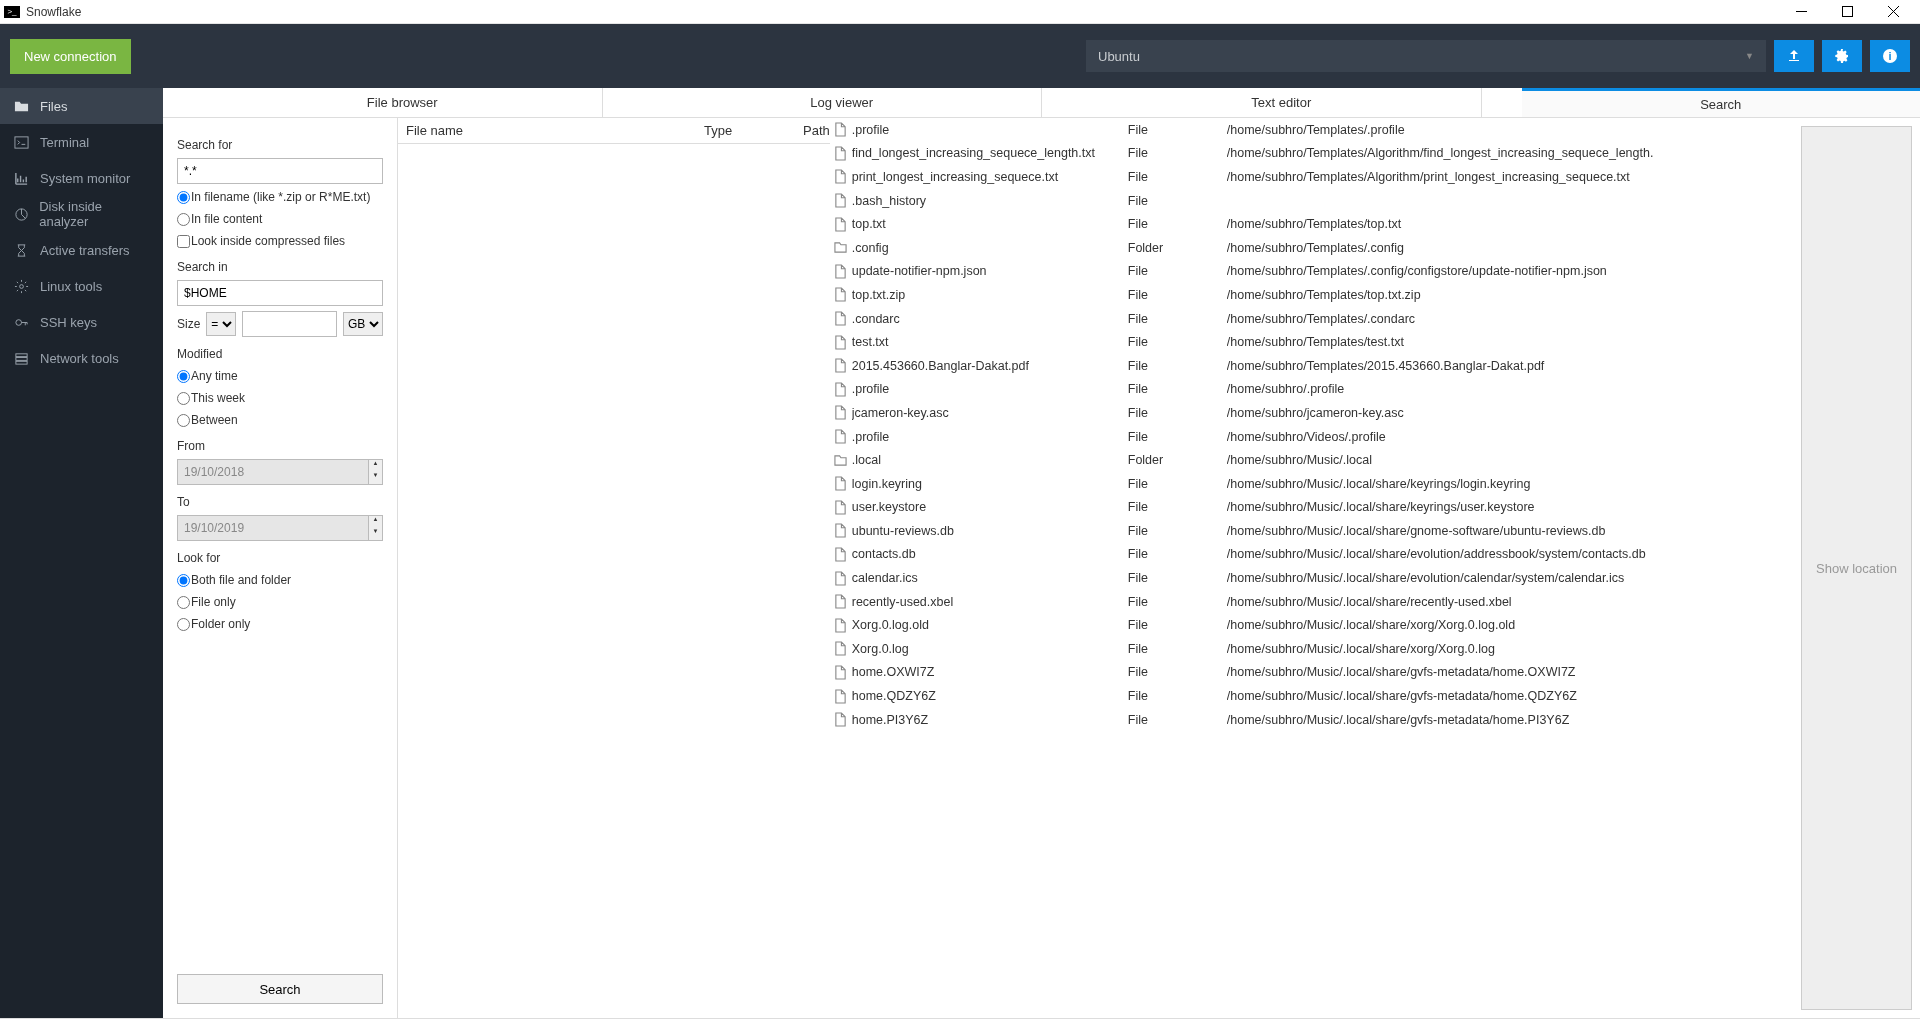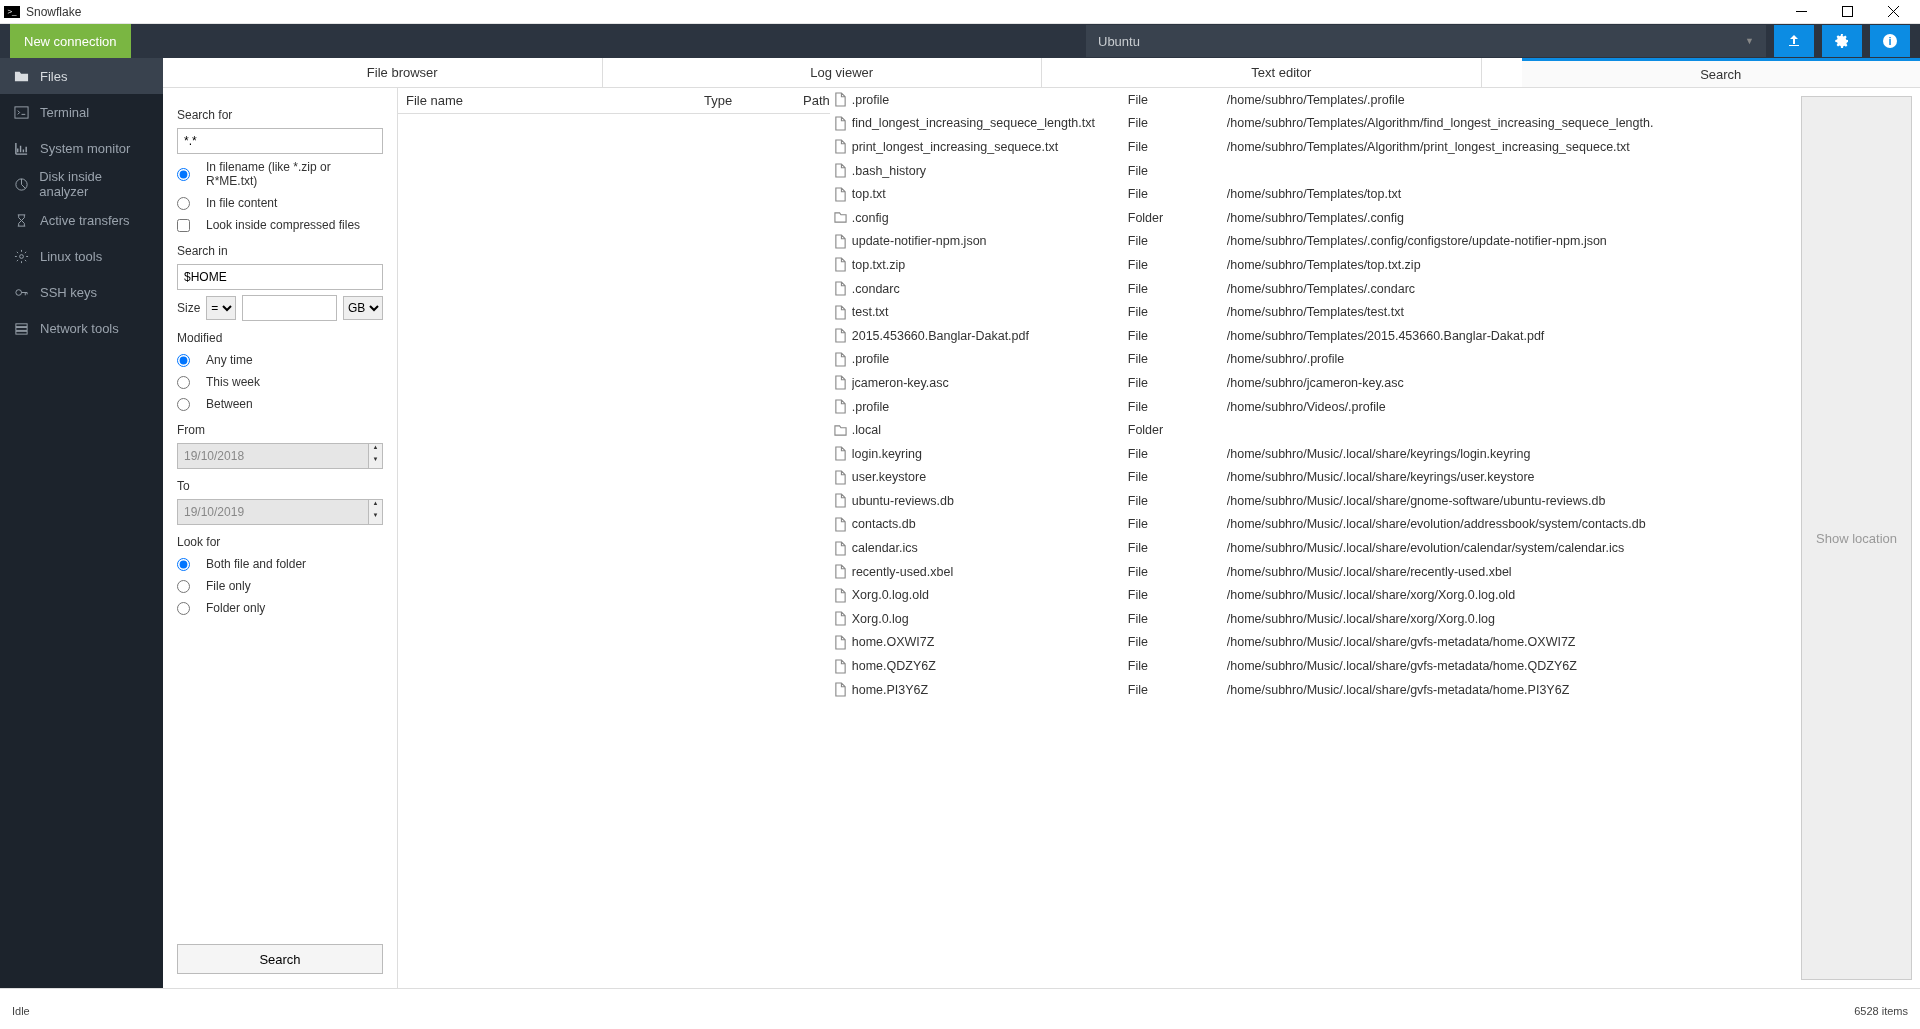--- a/index.html
+++ b/index.html
@@ -8,21 +8,21 @@
 
 .title-bar { height: 24px; background: #fff; display: flex; align-items: center; padding: 0 4px; border-bottom: 1px solid #e5e5e5; }
 .title-bar .app-icon { width: 16px; height: 12px; background: #000; margin-right: 6px; display: flex; align-items: center; justify-content: center; }
 .title-bar .app-icon span { color: #fff; font-size: 8px; }
 .title-bar .title { font-size: 12px; color: #333; }
 .title-bar .spacer { flex: 1; }
 .title-bar .win-btn { width: 46px; height: 24px; display: flex; align-items: center; justify-content: center; cursor: pointer; }
 .title-bar .win-btn svg { width: 11px; height: 11px; }
 
 
-.top-bar { height: 34px; background: #2c3440; display: flex; align-items: center; padding: 0 10px; }
+.top-bar { height: 64px; background: #2c3440; display: flex; align-items: center; padding: 0 10px; }
 .new-conn-btn { background: #7ab642; color: #fff; border: none; padding: 10px 14px; font-size: 13px; cursor: pointer; }
 .top-bar .spacer { flex: 1; }
 .session-dd { width: 680px; height: 32px; background: #39424e; color: #c8ccd0; border: none; padding: 0 12px; font-size: 13px; display: flex; align-items: center; justify-content: space-between; cursor: pointer; }
 .session-dd .arrow { font-size: 9px; color: #888; }
 .top-icon-btn { width: 40px; height: 32px; background: #0c8ce3; margin-left: 8px; display: flex; align-items: center; justify-content: center; cursor: pointer; color: #fff; }
 .top-icon-btn svg { width: 16px; height: 16px; fill: #fff; }
 
 
 .main-layout { display: flex; height: calc(1029px - 24px - 48px - 27px); }
 .sidebar { width: 163px; background: #1c232c; color: #9aa3ad; }
@@ -39,21 +39,21 @@
 .tab:last-child { border-right: none; }
 .tab.active { border-top: 3px solid #0c8ce3; background: #fafafa; }
 
 .content-body { display: flex; flex: 1; overflow: hidden; }
 
 
 .search-panel { width: 234px; padding: 14px; display: flex; flex-direction: column; gap: 4px; }
 .search-panel .label { font-size: 12px; color: #333; margin-top: 6px; margin-bottom: 2px; }
 .search-panel input[type=text] { width: 100%; height: 26px; border: 1px solid #bbb; padding: 0 6px; font-size: 12px; }
 .search-panel input[type=text]:disabled { background: #e6e6e6; color: #888; }
-.radio-row, .check-row { display: flex; align-items: center; gap: 16px; font-size: 12px; margin: 2px 0; cursor: pointer; }
+.radio-row, .check-row { display: flex; align-items: center; gap: 1px; font-size: 12px; margin: 2px 0; cursor: pointer; }
 .radio-row input, .check-row input { cursor: pointer; }
 .size-row { display: flex; gap: 6px; align-items: center; margin-top: 1px; }
 .size-row .label { margin: 0; }
 .size-row select { border: 1px solid #bbb; height: 24px; font-size: 12px; }
 .size-row .op { width: 42px; }
 .size-row .val { width: 60px; border: 1px solid #bbb; height: 24px; }
 .size-row .unit { width: 54px; }
 .date-field { position: relative; display: flex; }
 .date-field input { flex: 1; }
 .date-field .spin { width: 14px; display: flex; flex-direction: column; border: 1px solid #bbb; border-left: 0; }
@@ -440,20 +440,21 @@
               <span class="path-cell">/home/subhro/Videos/.profile</span>
             </div>
             <div class="result-row">
               <span class="file-icon">
                 <svg viewBox="0 0 14 16">
                   <path d="M1 3h5l1.5 2H13v8H1z"></path>
                 </svg>
               </span>
               <span class="name-cell">.local</span>
               <span class="type-cell">Folder</span>
+              <span class="path-cell">/home/subhro/Music/.local</span>
             </div>
             <div class="result-row">
               <span class="file-icon">
                 <svg viewBox="0 0 14 16">
                   <path d="M2 1h6l4 4v10H2z M8 1v4h4"></path>
                 </svg>
               </span>
               <span class="name-cell">login.keyring</span>
               <span class="type-cell">File</span>
               <span class="path-cell">/home/subhro/Music/.local/share/keyrings/login.keyring</span>

